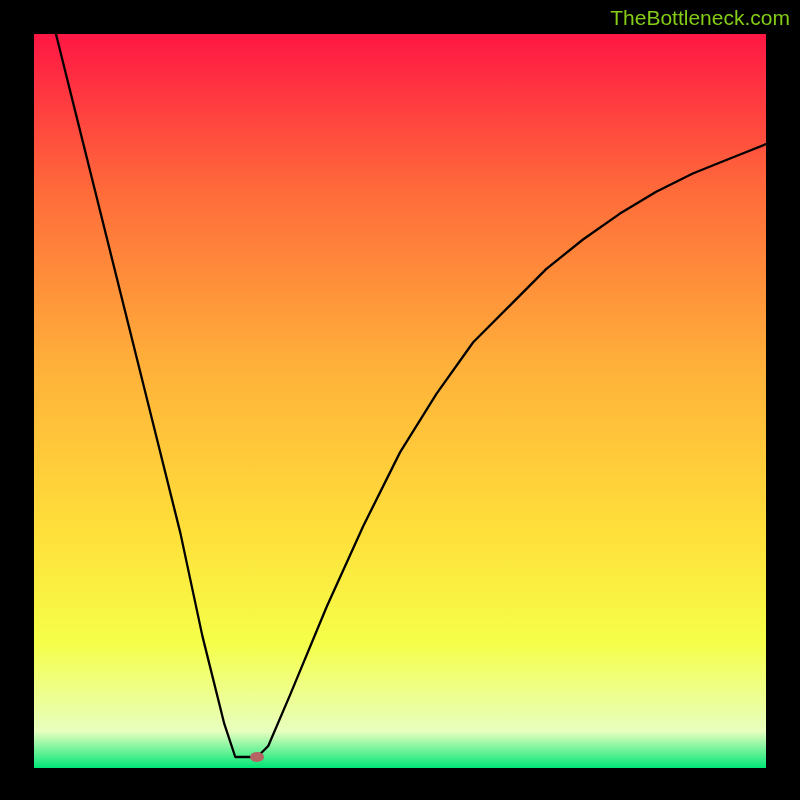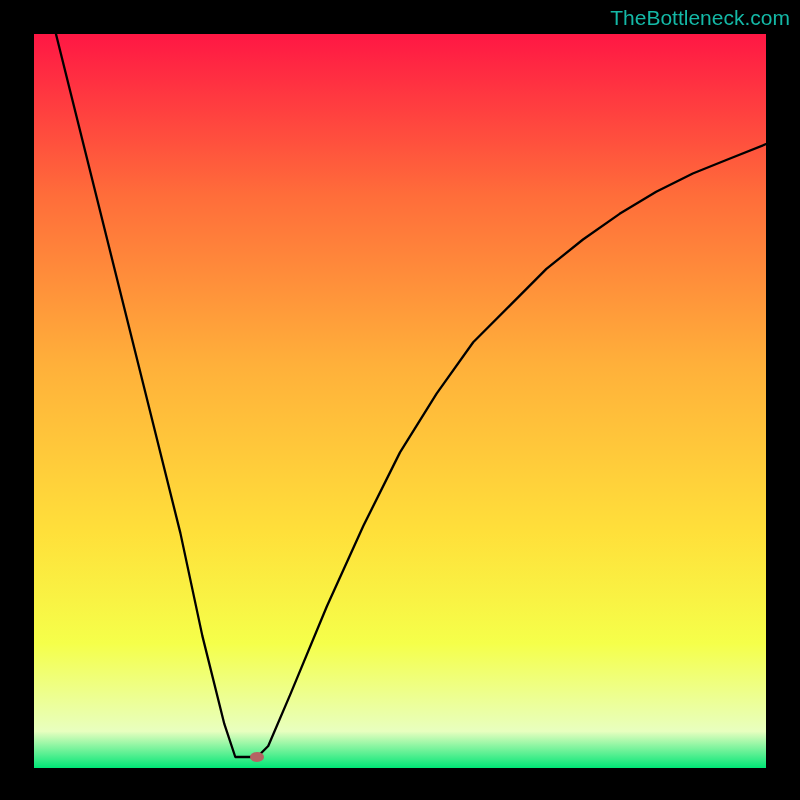--- a/index.html
+++ b/index.html
@@ -14,21 +14,21 @@
       position: relative;
       overflow: hidden;
     }
     .watermark {
       position: absolute;
       top: 6px;
       right: 10px;
       font-family: Arial, sans-serif;
       font-size: 21px;
       font-weight: 500;
-      color: #14b8a6;
+      color: #84cc16;
       z-index: 10;
     }
     .plot-area {
       position: absolute;
       left: 34px;
       top: 34px;
       width: 732px;
       height: 734px;
     }
     .gradient-bg {

